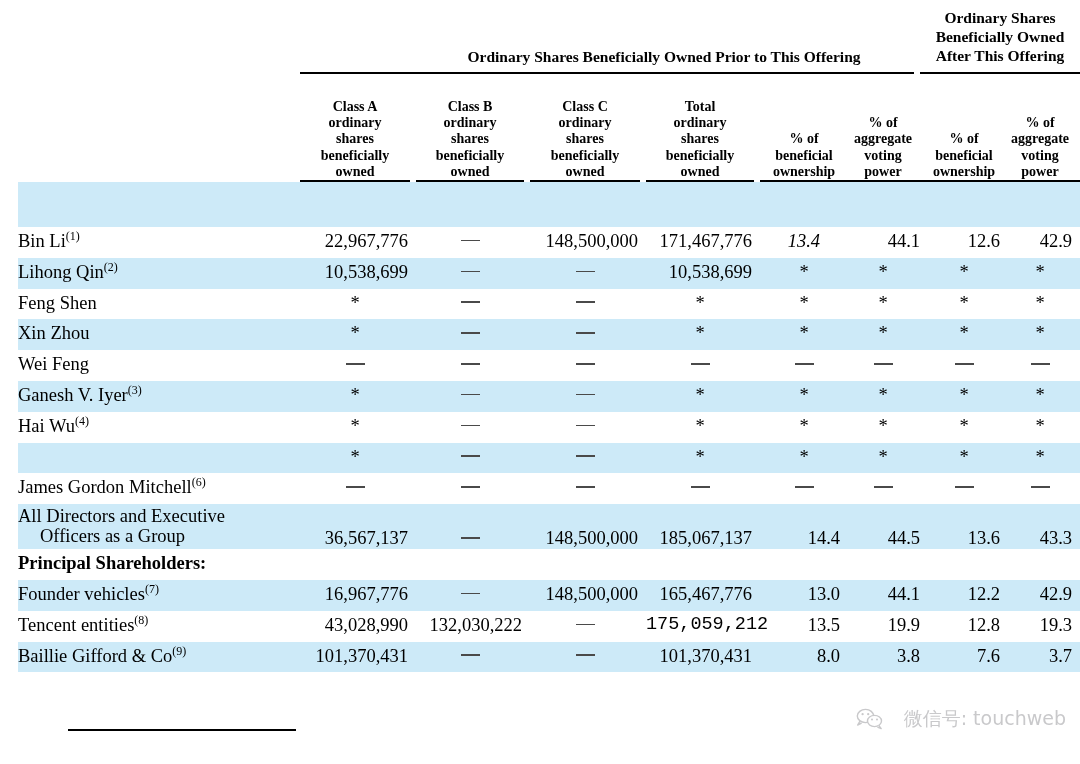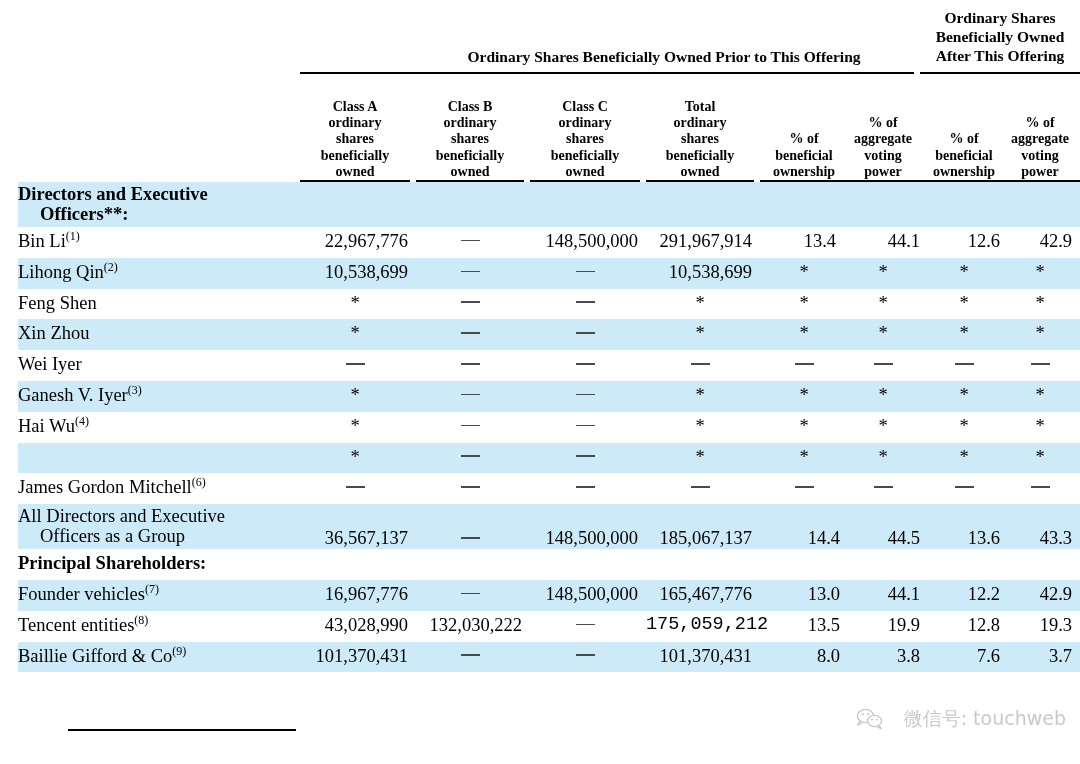--- a/index.html
+++ b/index.html
@@ -258,29 +258,28 @@
     <div class="rule" style="left:646px; top:180px; width:108px;"></div>
     <div class="rule" style="left:760px; top:180px; width:88px;"></div>
     <div class="rule" style="left:838px; top:180px; width:90px;"></div>
     <div class="rule" style="left:920px; top:180px; width:88px;"></div>
     <div class="rule" style="left:1000px; top:180px; width:80px;"></div>
   </div>
 
   <div class="tbl" id="tbl-body">
       <div class="row band" style="height: 45px; background: transparent;">
         <div class="band-inset"></div>
-        <div class="lbl bold" style="top: 2px;"><span>Directors and Executive</span><span class="l2">Officers**:</span></div>
       </div>
       <div class="row plain" style="height: 30.8px;">
         <div class="lbl" style="top: 4px;"><span>Bin Li</span><span class="sup">(1)</span></div>
         <div class="cell" style="left: 300px; width: 108px; top: 4px; padding-right: 2px;">22,967,776</div>
         <div class="cell ctr" style="left: 416px; width: 108px; top: 4px;"><span class="dash"></span></div>
         <div class="cell" style="left: 530px; width: 108px; top: 4px; padding-right: 2px;">148,500,000</div>
-        <div class="cell" style="left: 646px; width: 106px; top: 4px; padding-right: 2px;">291,967,914</div>
-        <div class="cell" style="left: 756px; width: 80px; top: 4px; padding-right: 8px;">13.4</div>
+        <div class="cell" style="left: 646px; width: 106px; top: 4px; padding-right: 2px;">171,467,776</div>
+        <div class="cell" style="left: 740px; width: 80px; top: 4px; padding-right: 8px; font-style: italic;">13.4</div>
         <div class="cell" style="left: 838px; width: 82px; top: 4px; padding-right: 8px;">44.1</div>
         <div class="cell" style="left: 920px; width: 80px; top: 4px; padding-right: 8px;">12.6</div>
         <div class="cell" style="left: 1000px; width: 72px; top: 4px; padding-right: 8px;">42.9</div>
       </div>
       <div class="row band" style="height: 30.8px; background: transparent;">
         <div class="band-inset"></div>
         <div class="lbl" style="top: 4px;"><span>Lihong Qin</span><span class="sup">(2)</span></div>
         <div class="cell" style="left: 300px; width: 108px; top: 4px; padding-right: 2px;">10,538,699</div>
         <div class="cell ctr" style="left: 416px; width: 108px; top: 4px;"><span class="dash"></span></div>
         <div class="cell ctr" style="left: 530px; width: 110px; top: 4px;"><span class="dash"></span></div>
@@ -307,21 +306,21 @@
         <div class="cell ctr" style="left: 300px; width: 110px; top: 4px;"><span class="star">*</span></div>
         <div class="cell ctr" style="left: 416px; width: 108px; top: 4px;"><span class="dash"></span></div>
         <div class="cell ctr" style="left: 530px; width: 110px; top: 4px;"><span class="dash"></span></div>
         <div class="cell ctr" style="left: 646px; width: 108px; top: 4px;"><span class="star">*</span></div>
         <div class="cell ctr" style="left: 760px; width: 88px; top: 4px;"><span class="star">*</span></div>
         <div class="cell ctr" style="left: 838px; width: 90px; top: 4px;"><span class="star">*</span></div>
         <div class="cell ctr" style="left: 920px; width: 88px; top: 4px;"><span class="star">*</span></div>
         <div class="cell ctr" style="left: 1000px; width: 80px; top: 4px;"><span class="star">*</span></div>
       </div>
       <div class="row plain" style="height: 30.8px;">
-        <div class="lbl" style="top: 4px;"><span>Wei Iyer</span></div>
+        <div class="lbl" style="top: 4px;"><span>Wei Feng</span></div>
         <div class="cell ctr" style="left: 300px; width: 110px; top: 4px;"><span class="dash"></span></div>
         <div class="cell ctr" style="left: 416px; width: 108px; top: 4px;"><span class="dash"></span></div>
         <div class="cell ctr" style="left: 530px; width: 110px; top: 4px;"><span class="dash"></span></div>
         <div class="cell ctr" style="left: 646px; width: 108px; top: 4px;"><span class="dash"></span></div>
         <div class="cell ctr" style="left: 760px; width: 88px; top: 4px;"><span class="dash"></span></div>
         <div class="cell ctr" style="left: 838px; width: 90px; top: 4px;"><span class="dash"></span></div>
         <div class="cell ctr" style="left: 920px; width: 88px; top: 4px;"><span class="dash"></span></div>
         <div class="cell ctr" style="left: 1000px; width: 80px; top: 4px;"><span class="dash"></span></div>
       </div>
       <div class="row band" style="height: 30.8px; background: transparent;">

